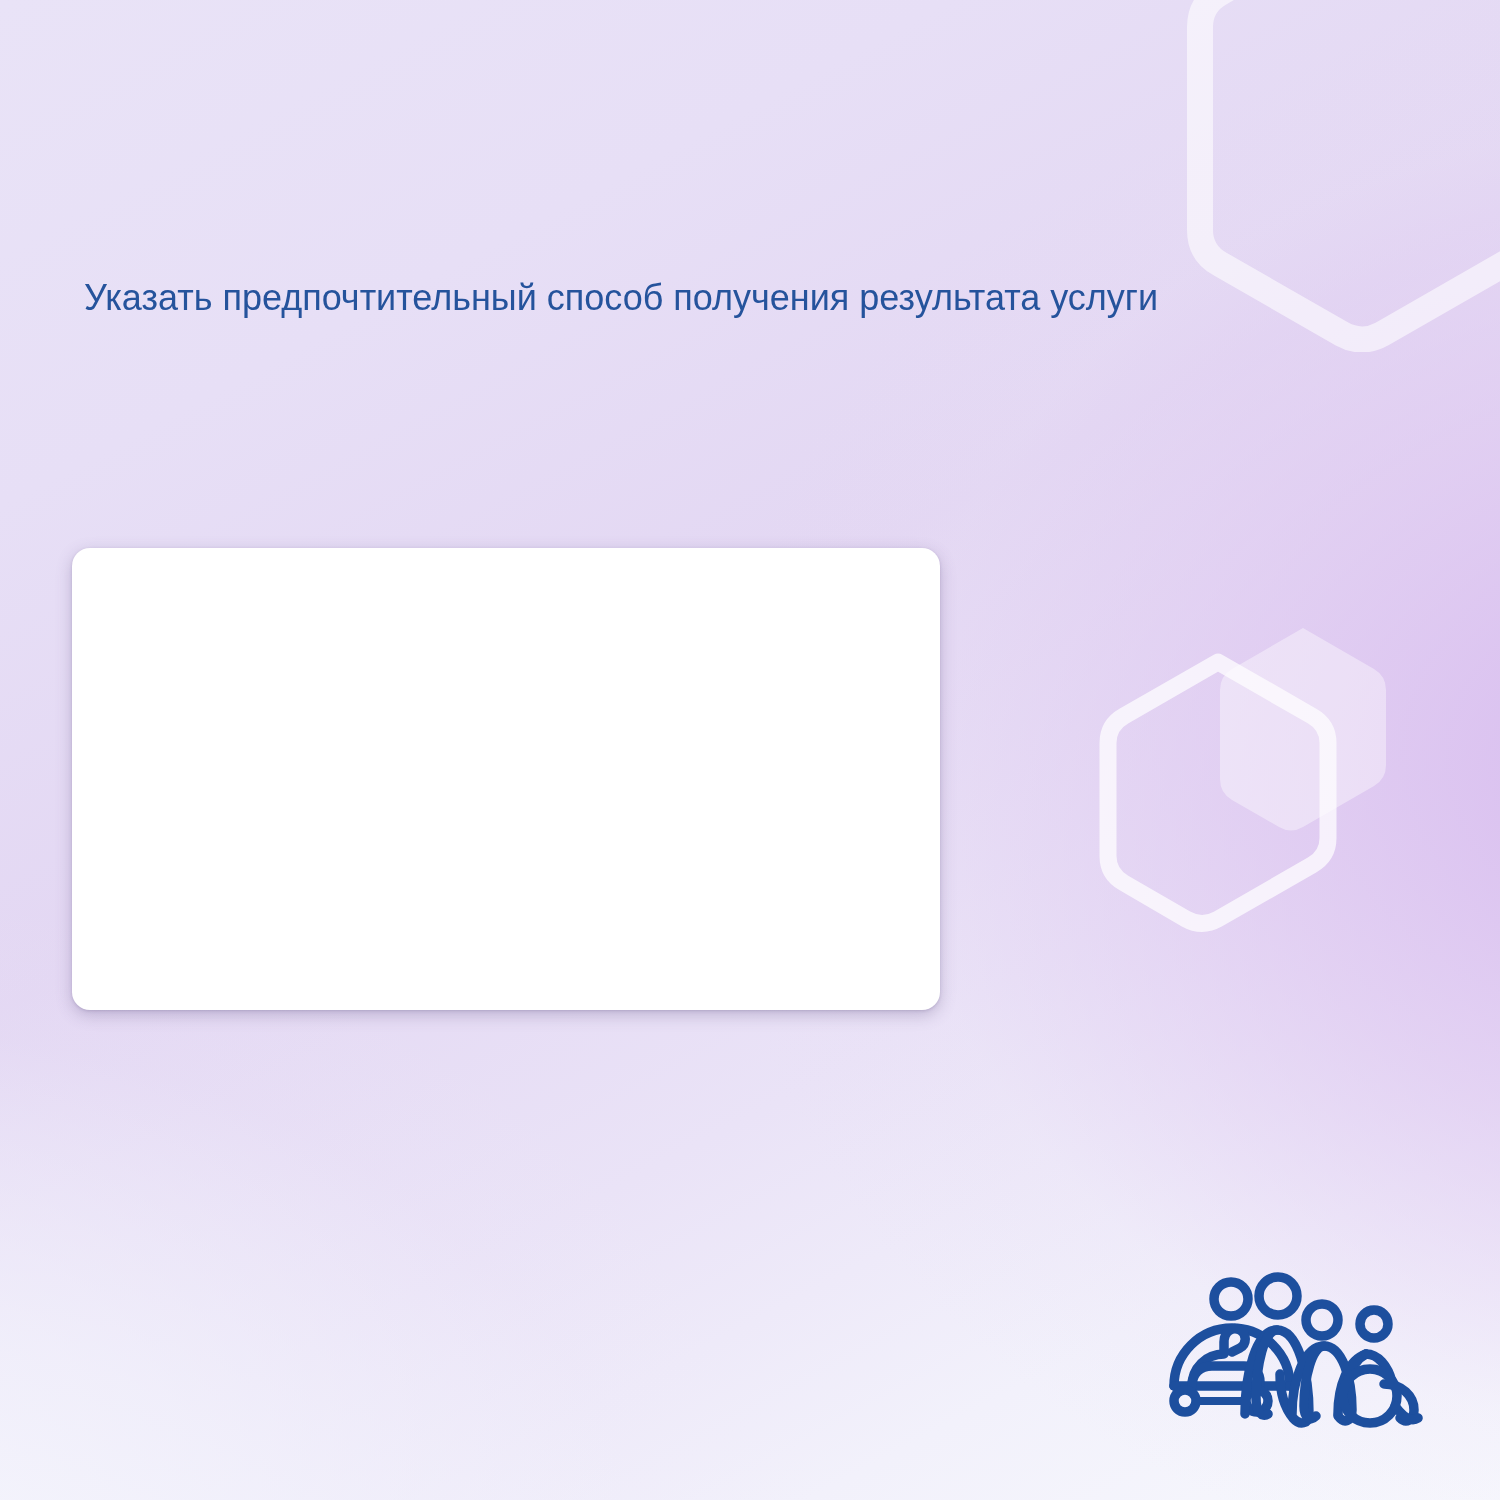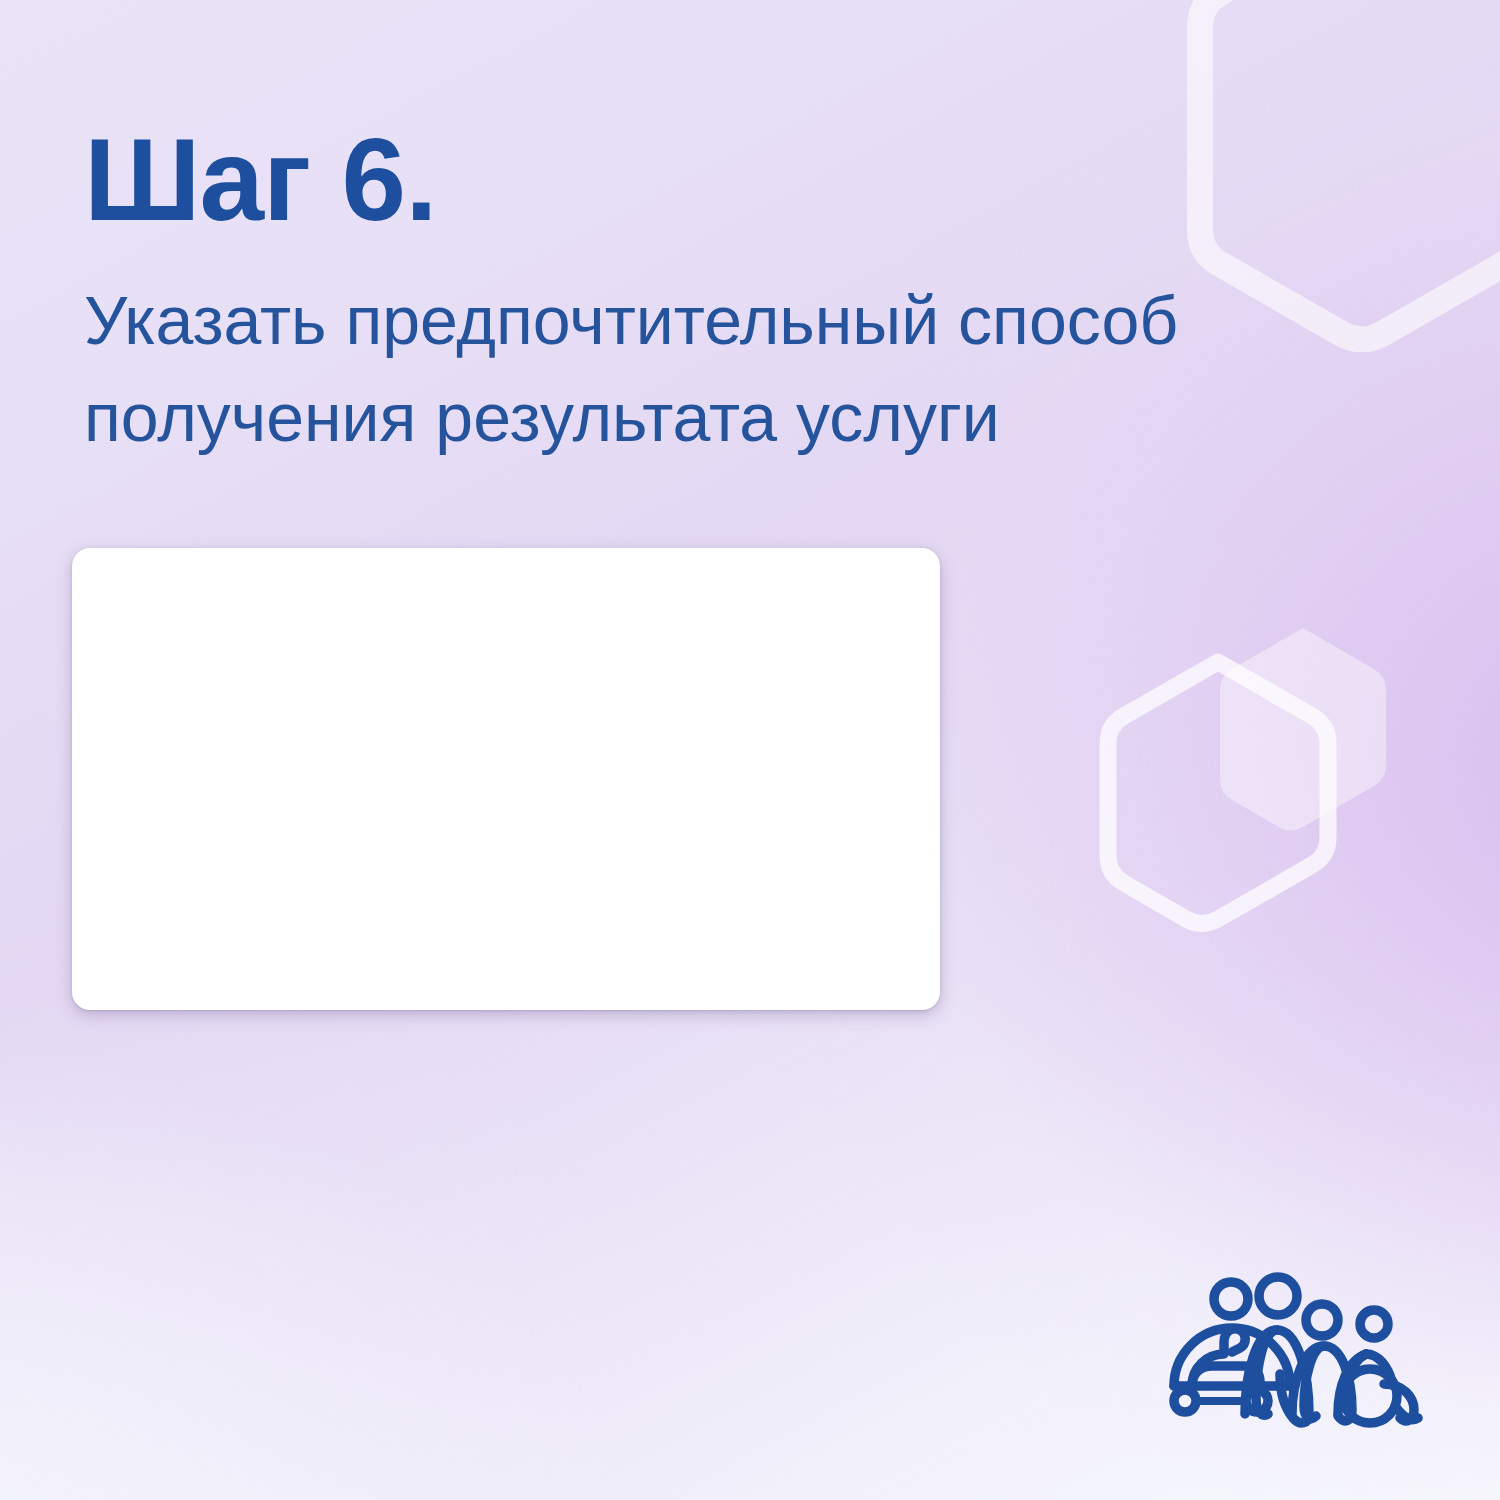--- a/index.html
+++ b/index.html
@@ -43,21 +43,21 @@
     line-height: 1.0;
     letter-spacing: -1px;
     color: #1d4f9e;
     white-space: nowrap;
   }
   .step-subtitle {
     position: absolute;
     left: 84px;
     top: 272px;
     width: 1120px;
-    font-size: 68px;
+    font-size: 36px;
     font-weight: 400;
     line-height: 1.42;
     color: #25539c;
   }
 
   
   .card {
     position: absolute;
     left: 72px;
     top: 548px;
@@ -91,21 +91,20 @@
   <svg class="deco hex-mid-outline" width="260" height="285" viewBox="0 0 260 285" fill="none" aria-hidden="true">
     <path d="M130 14 L224 68 Q240 77 240 95 L240 190 Q240 208 224 217 L130 271 Q114 280 98 271 L36 235
              Q20 226 20 208 L20 95 Q20 77 36 68 Z" stroke="rgba(255,255,255,0.72)" stroke-width="17" fill="none" stroke-linejoin="round"></path>
   </svg>
 
   <svg class="deco hex-mid-fill" width="190" height="215" viewBox="0 0 190 215" fill="none" aria-hidden="true">
     <path d="M95 8 L166 49 Q178 56 178 70 L178 145 Q178 159 166 166 L95 207 Q83 214 71 207 L24 180
              Q12 173 12 159 L12 70 Q12 56 24 49 Z" fill="rgba(255,255,255,0.40)"></path>
   </svg>
 
-  <div class="step-title">Шаг 6.</div>
   <div class="step-subtitle">Указать предпочтительный способ получения результата услуги</div>
 
   <div class="card">
 
     
     
 
     
     
 

